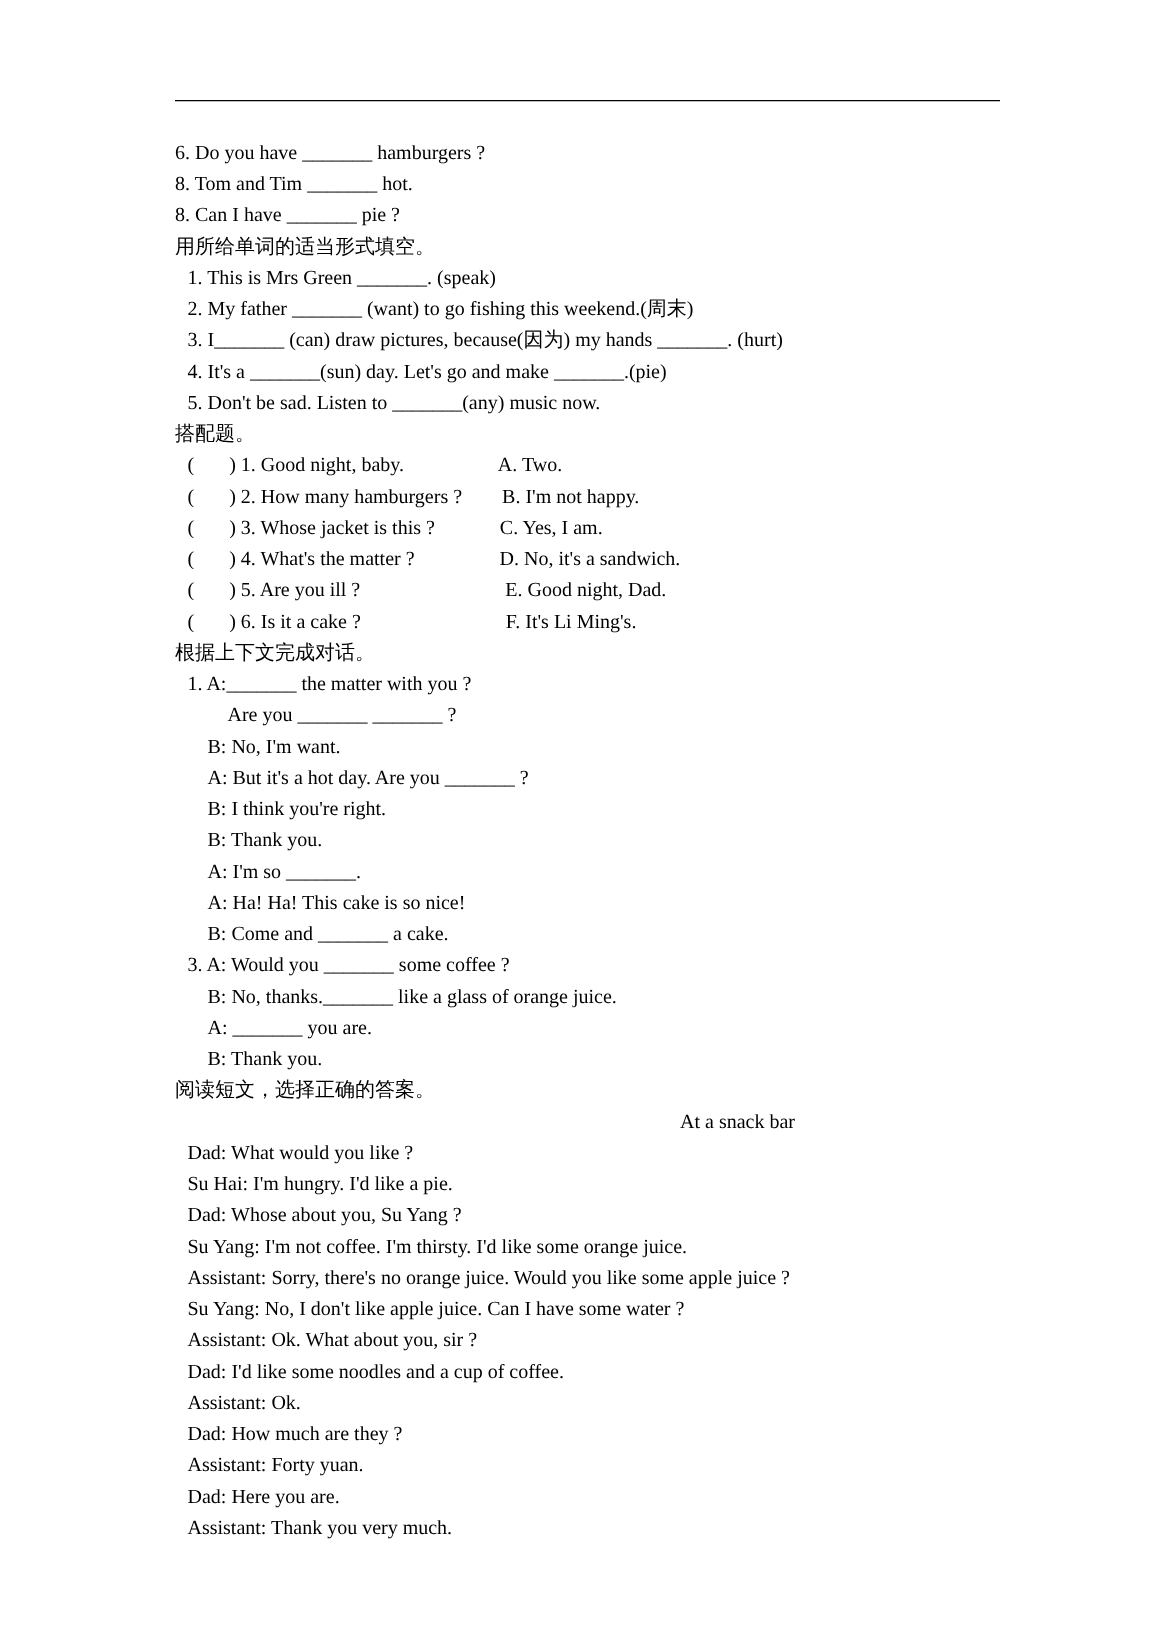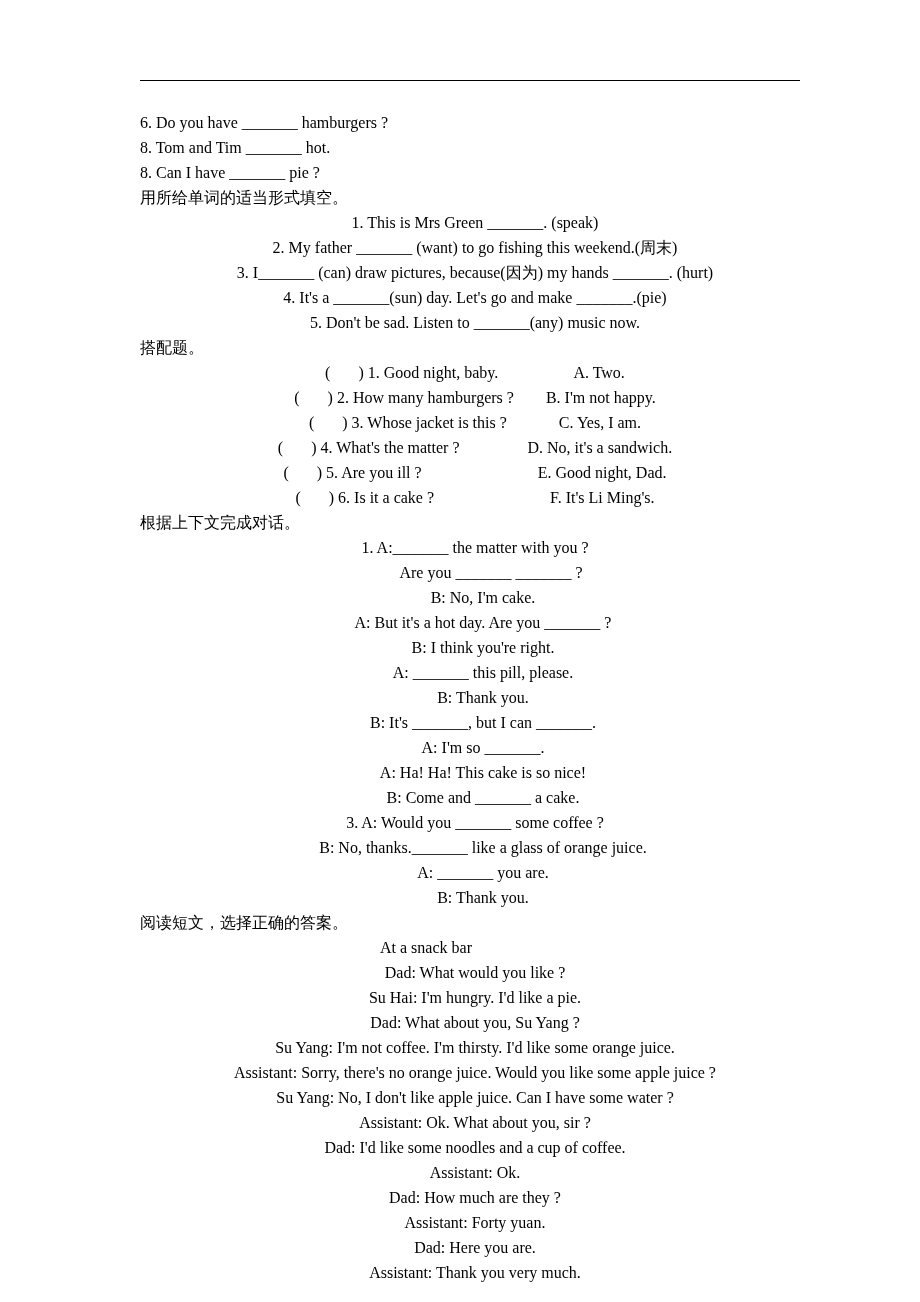--- a/index.html
+++ b/index.html
@@ -19,23 +19,23 @@
       position: relative;
     }
     .hr-top {
       border-top: 1px solid #000;
       margin-bottom: 30px;
     }
     .line {
       margin: 1px 0;
       white-space: pre-wrap;
     }
-    .indent1 { padding-left: 10px; text-align: center; }
+    .indent1 { padding-left: 10px; }
     .center {
-      text-align: left;
+      text-align: center;
       padding-left: 240px;
     }
   </style>
 </head>
 <body>
 
 <div class="page">
   <div class="hr-top"></div>
 
   <div class="line">6. Do you have _______ hamburgers ?</div>
@@ -53,41 +53,39 @@
   <div class="line indent1">(       ) 1. Good night, baby.                   A. Two.</div>
   <div class="line indent1">(       ) 2. How many hamburgers ?        B. I'm not happy.</div>
   <div class="line indent1">(       ) 3. Whose jacket is this ?             C. Yes, I am.</div>
   <div class="line indent1">(       ) 4. What's the matter ?                 D. No, it's a sandwich.</div>
   <div class="line indent1">(       ) 5. Are you ill ?                             E. Good night, Dad.</div>
   <div class="line indent1">(       ) 6. Is it a cake ?                             F. It's Li Ming's.</div>
 
   <div class="line">根据上下文完成对话。</div>
   <div class="line indent1">1. A:_______ the matter with you ?</div>
   <div class="line indent1">        Are you _______ _______ ?</div>
-  <div class="line indent1">    B: No, I'm cake.</div>
+  <div class="line indent1">    B: No, I'm want.</div>
   <div class="line indent1">    A: But it's a hot day. Are you _______ ?</div>
   <div class="line indent1">    B: I think you're right.</div>
-  <div class="line indent1">    A: _______ this pill, please.</div>
   <div class="line indent1">    B: Thank you.</div>
 
-  <div class="line indent1">    B: It's _______, but I can _______.</div>
   <div class="line indent1">    A: I'm so _______.</div>
   <div class="line indent1">    A: Ha! Ha! This cake is so nice!</div>
   <div class="line indent1">    B: Come and _______ a cake.</div>
 
   <div class="line indent1">3. A: Would you _______ some coffee ?</div>
   <div class="line indent1">    B: No, thanks._______ like a glass of orange juice.</div>
   <div class="line indent1">    A: _______ you are.</div>
   <div class="line indent1">    B: Thank you.</div>
 
   <div class="line">阅读短文，选择正确的答案。</div>
   <div class="line center">At a snack bar</div>
   <div class="line indent1">Dad: What would you like ?</div>
   <div class="line indent1">Su Hai: I'm hungry. I'd like a pie.</div>
-  <div class="line indent1">Dad: What about you, Su Yang ?</div>
+  <div class="line indent1">Dad: Whose about you, Su Yang ?</div>
   <div class="line indent1">Su Yang: I'm not coffee. I'm thirsty. I'd like some orange juice.</div>
   <div class="line indent1">Assistant: Sorry, there's no orange juice. Would you like some apple juice ?</div>
   <div class="line indent1">Su Yang: No, I don't like apple juice. Can I have some water ?</div>
   <div class="line indent1">Assistant: Ok. What about you, sir ?</div>
   <div class="line indent1">Dad: I'd like some noodles and a cup of coffee.</div>
   <div class="line indent1">Assistant: Ok.</div>
   <div class="line indent1">Dad: How much are they ?</div>
   <div class="line indent1">Assistant: Forty yuan.</div>
   <div class="line indent1">Dad: Here you are.</div>
   <div class="line indent1">Assistant: Thank you very much.</div>

